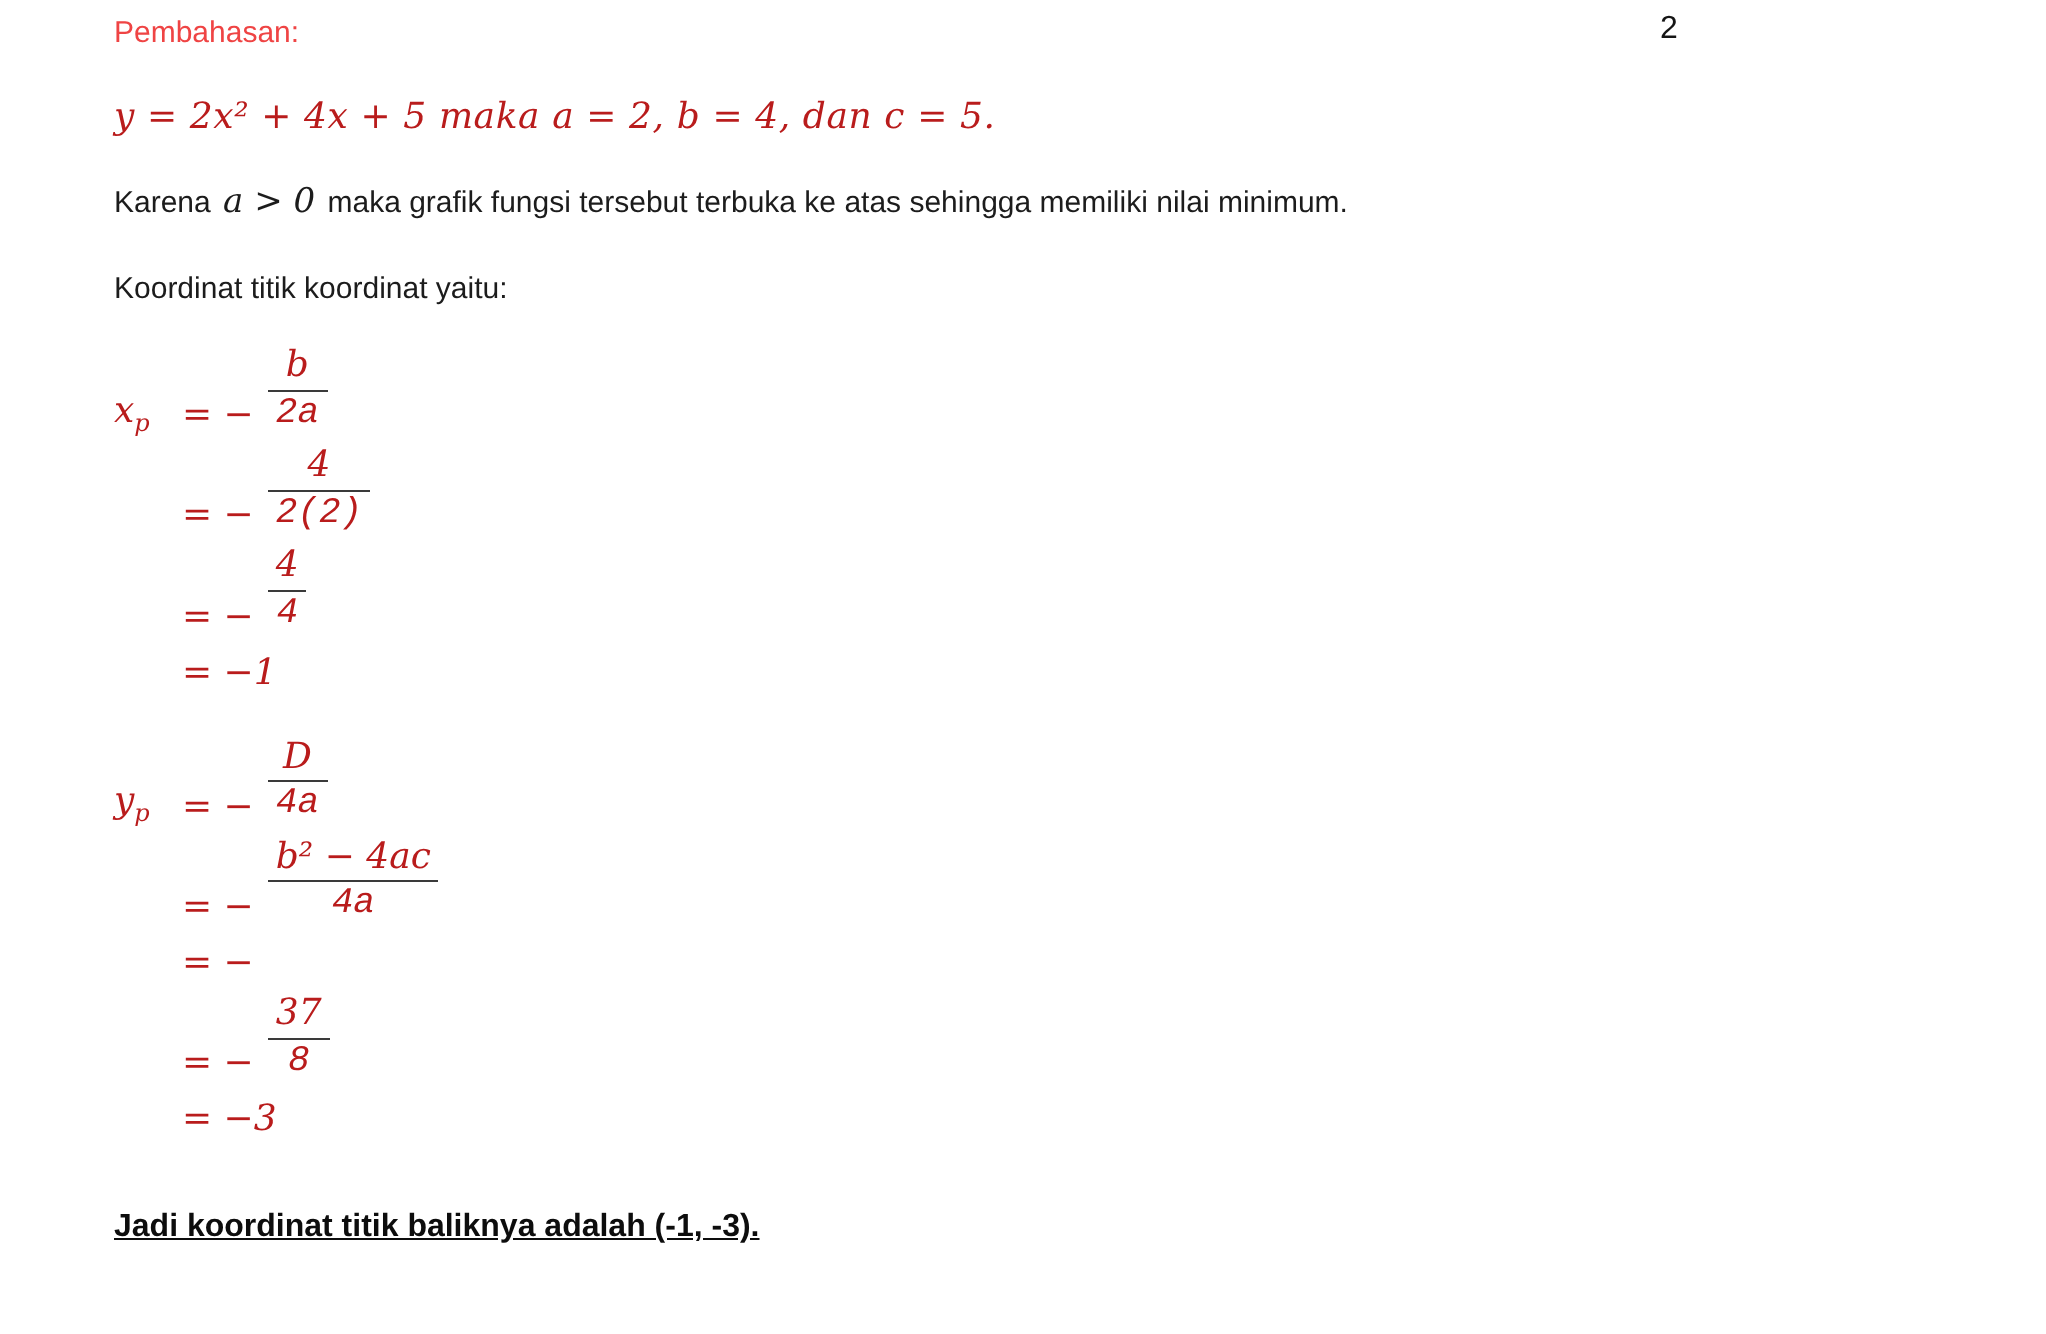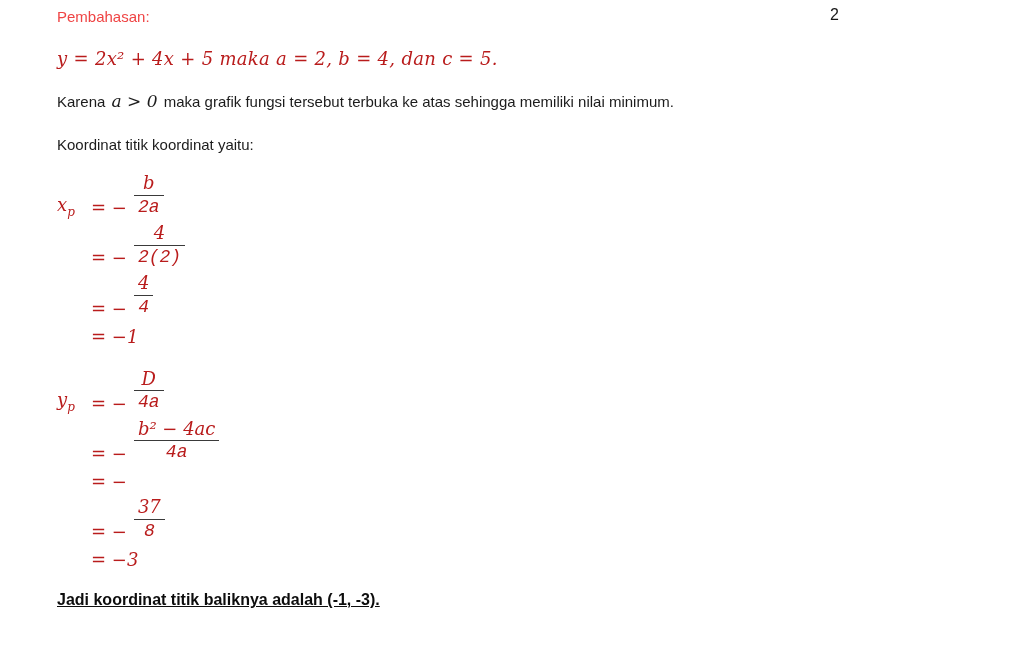--- a/index.html
+++ b/index.html
@@ -79,21 +79,21 @@
   }
   .frac .num {
     border-bottom: 1.4px solid #3a3a3a;
     padding: 0 4px 1px 4px;
   }
   .frac .den {
     padding: 1px 4px 0 4px;
     font-family: Liberation Mono, monospace;
   }
   .conclusion {
-    margin-top: 21px;
+    margin-top: 35px;
     font-weight: bold;
     font-size: 16px;
     text-decoration: underline;
     color: #0d0d0d;
   }
 </style>
 </head>
 <body>
 
 <div class="page">

